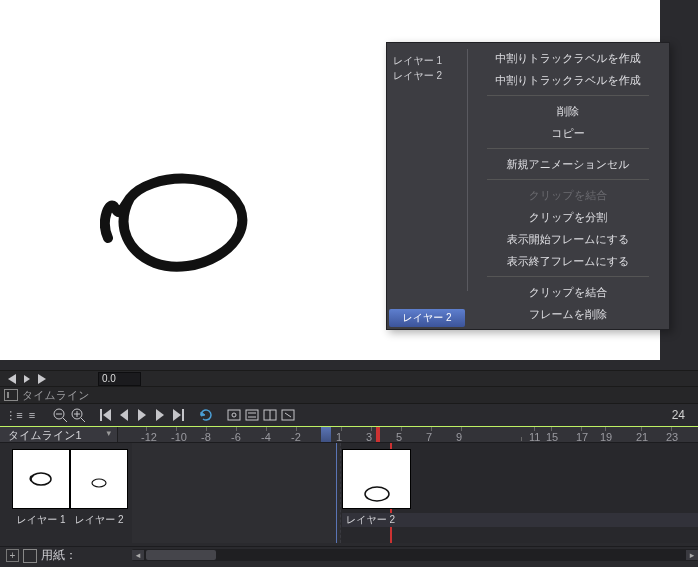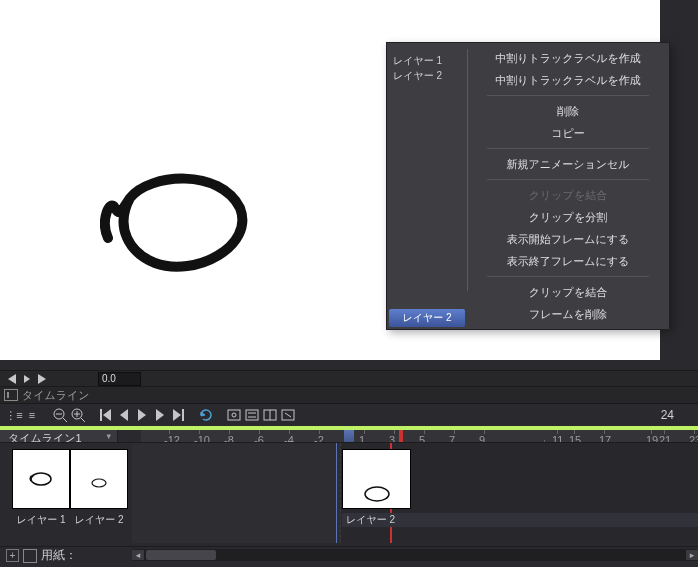--- a/index.html
+++ b/index.html
@@ -80,39 +80,38 @@
     width: 16px; height: 16px;
     display: flex; align-items:center; justify-content:center;
     color: #c5c5c9;
     cursor: pointer;
   }
   .tbtn svg { display:block; }
   .tbtn.sep { width: 8px; }
   .tbtn.loop svg { stroke:#4b9fd6; }
   .frame-number-box {
     position:absolute;
-    right: 20px; top: 0;
+    right: 9px; top: 0;
     width: 50px; height: 20px;
     display:flex; align-items:center; justify-content:flex-end;
     padding-right:4px;
     color:#d0d0d0;
     font-size: 12px;
   }
 
   
   .timeline-tab-row {
     position:absolute;
     left:0; top:426px;
     width:698px;
     height:16px;
     background:#2a2a2e;
-    border-top:4px solid #bef264;
+    border-top:1px solid #bef264;
     display:flex;
     align-items:stretch;
-    gap:23px;
   }
   .timeline-tab {
     width: 118px;
     background:#38383e;
     color:#d8d8dc;
     display:flex; align-items:center;
     padding-left:8px;
     box-sizing:border-box;
     border-right:1px solid #1e1e20;
     position:relative;
@@ -505,21 +504,21 @@
       </div>
       <div class="ruler-tick" style="left: 403px; margin-top: 10px;">
         <span>13</span>
       </div>
       <div class="ruler-tick" style="left: 433px;">
         <span>15</span>
       </div>
       <div class="ruler-tick" style="left: 463px;">
         <span>17</span>
       </div>
-      <div class="ruler-tick" style="left: 510px; text-align: right;">
+      <div class="ruler-tick" style="left: 487px; text-align: right;">
         <span>19</span>
       </div>
       <div class="ruler-tick" style="left: 523px;">
         <span>21</span>
       </div>
       <div class="ruler-tick" style="left: 553px;">
         <span>23</span>
       </div>
       <div class="playhead-mark" style="left: 203px;"></div>
       <div class="playhead-mark red" style="left: 258px;"></div>

